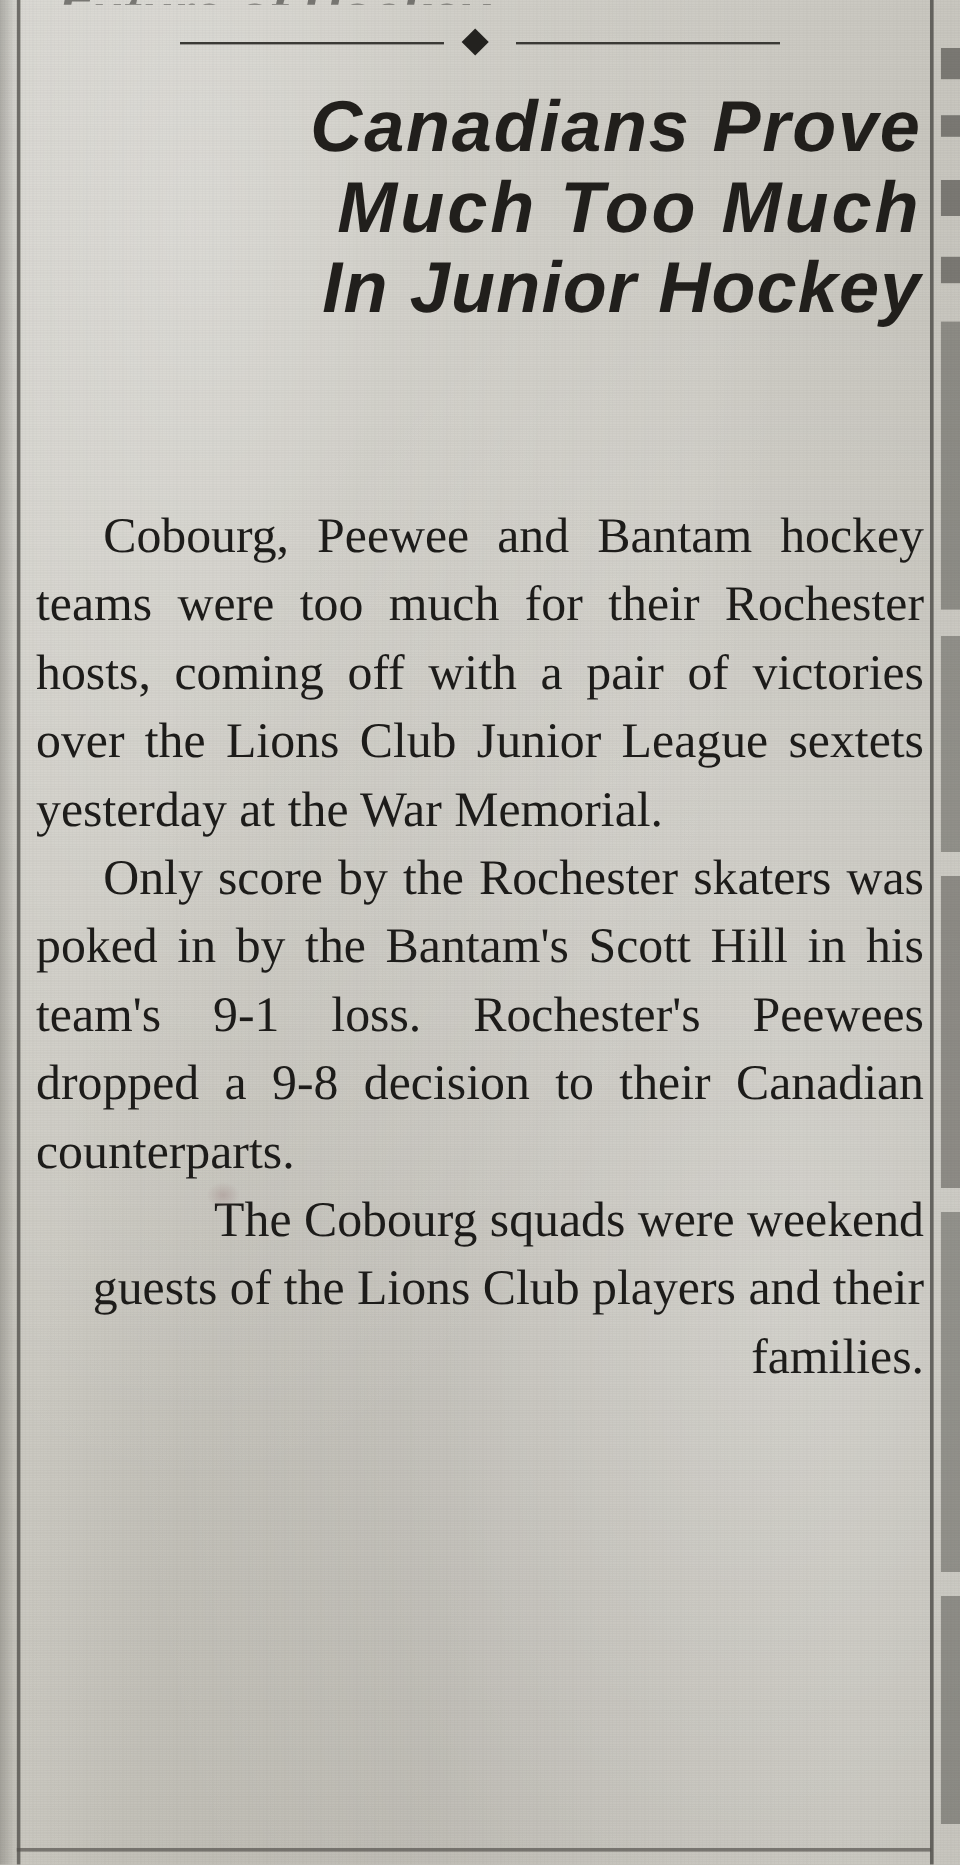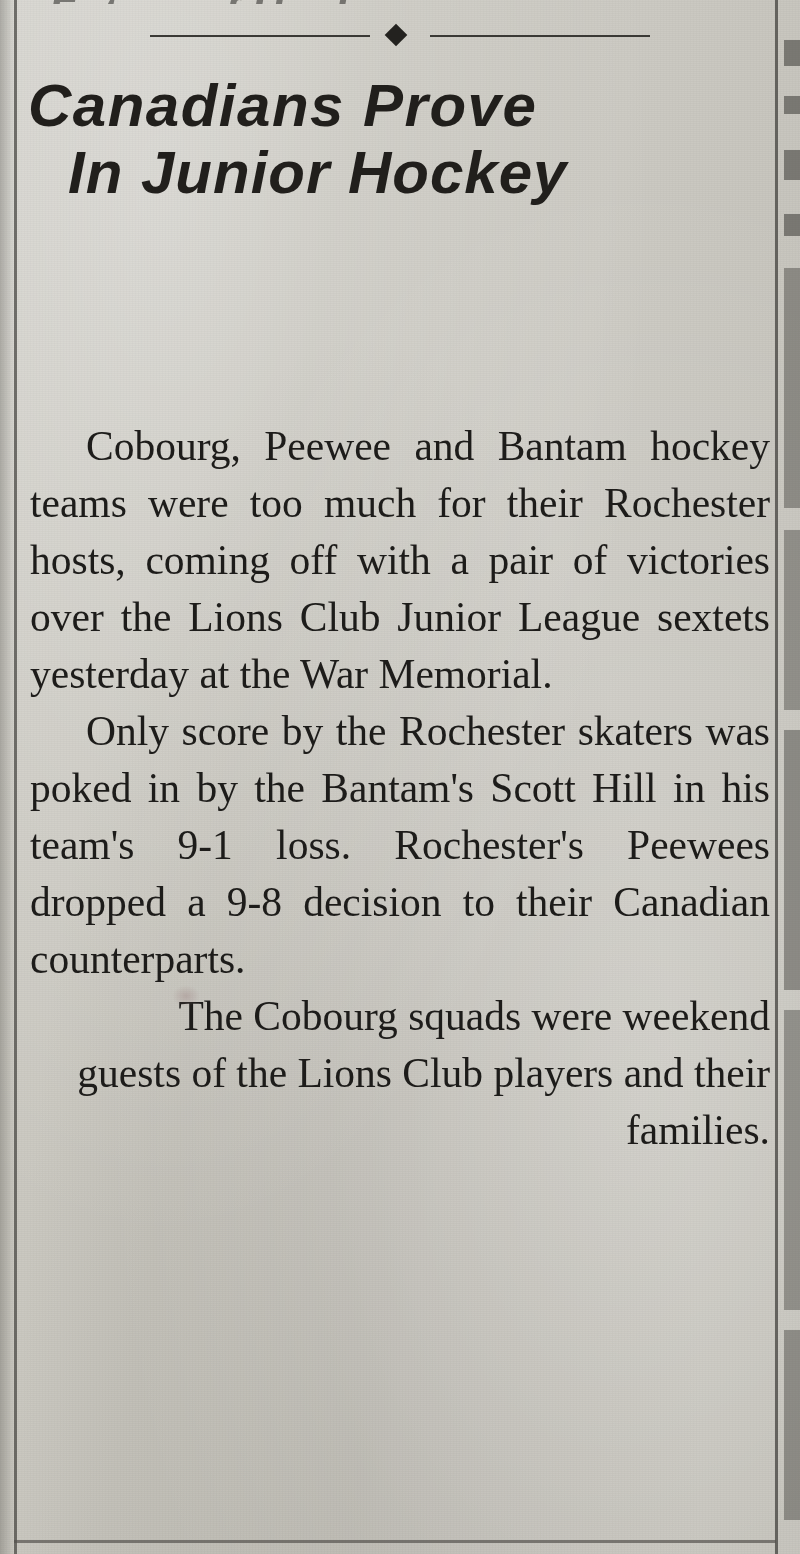--- a/index.html
+++ b/index.html
@@ -106,21 +106,21 @@
     left: 28px;
     top: 72px;
     width: 740px;
     font-family: "Liberation Sans", sans-serif;
     font-weight: 700;
     font-style: italic;
     font-size: 60px;
     line-height: 1.12;
     letter-spacing: 0.5px;
     color: #211f1c;
-    text-align: left;
+    text-align: right;
   }
   .headline .hl {
     display: block;
     white-space: nowrap;
   }
   .headline .hl-1 { letter-spacing: 1.5px; }
   .headline .hl-2 { letter-spacing: 2.5px; }
   .headline .hl-3 { letter-spacing: 1px; margin-left: 40px; }
 
   
@@ -193,20 +193,21 @@
   <div class="clipped-top">Future of Hockey</div>
 
   <div class="divider">
     <div class="line l"></div>
     <div class="diamond"></div>
     <div class="line r"></div>
   </div>
 
   <div class="headline">
     <span class="hl hl-1">Canadians Prove</span>
+    <span class="hl hl-2">Much Too Much</span>
     <span class="hl hl-3">In Junior Hockey</span>
   </div>
 
   <div class="body">
     <p>Cobourg, Peewee and Bantam hockey teams were too much for their Rochester hosts, coming off with a pair of victories over the Lions Club Junior League sextets yesterday at the War Memorial.</p>
     <p>Only score by the Rochester skaters was poked in by the Bantam's Scott Hill in his team's 9-1 loss. Rochester's Peewees dropped a 9-8 decision to their Canadian counterparts.</p>
     <p>The Cobourg squads were weekend guests of the Lions Club players and their families.</p>
   </div>
 
   <div class="smudge-a"></div>

